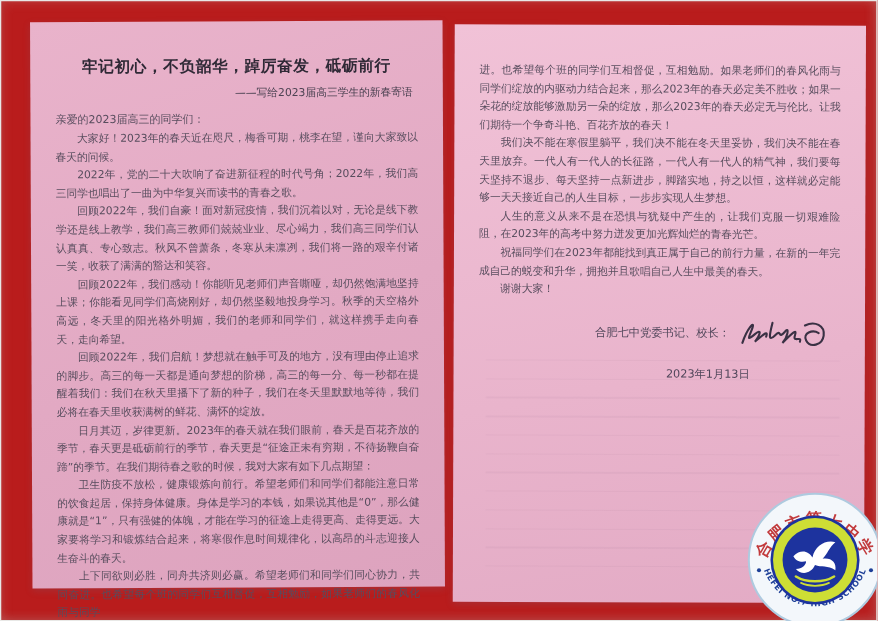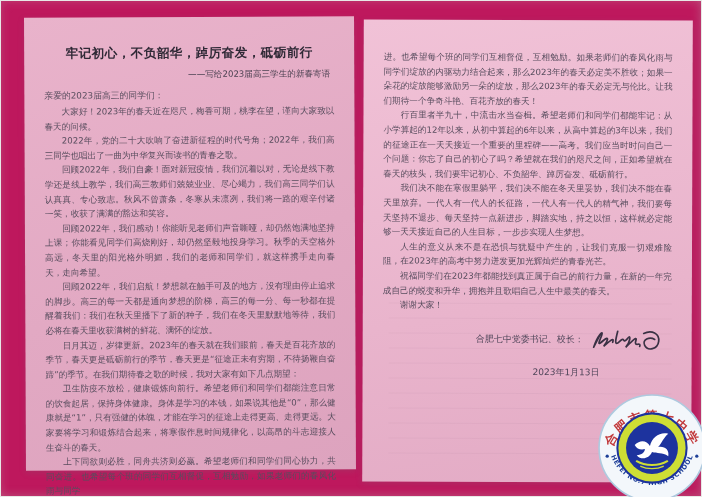--- a/index.html
+++ b/index.html
@@ -1,18 +1,18 @@
 <!DOCTYPE html>
 <html><head>
 <meta charset="utf-8">
 <style>
   html,body{margin:0;padding:0;background:#ffffff;}
   .canvas{
     position:relative;width:702px;height:497px;overflow:hidden;
-    background:#be185d;
+    background:#b91c1c;
     box-shadow:inset 0 0 0 1px #e8e8e6, inset -3px -3px 8px rgba(180,180,178,.25), inset 3px 3px 8px rgba(200,200,198,.15);
     font-family:"DejaVu Sans","Liberation Sans",sans-serif;
   }
   .page{
     position:absolute;box-sizing:border-box;
     color:#584d5e;
     text-align:justify;
     box-shadow:0 2px 6px rgba(130,95,115,.28);
   }
   .page-left{
@@ -73,21 +73,20 @@
     <p>回顾2022年，我们自豪！面对新冠疫情，我们沉着以对，无论是线下教学还是线上教学，我们高三教师们兢兢业业、尽心竭力，我们高三同学们认认真真、专心致志。秋风不曾萧条，冬寒从未凛冽，我们将一路的艰辛付诸一笑，收获了满满的豁达和笑容。</p>
     <p>回顾2022年，我们感动！你能听见老师们声音嘶哑，却仍然饱满地坚持上课；你能看见同学们高烧刚好，却仍然坚毅地投身学习。秋季的天空格外高远，冬天里的阳光格外明媚，我们的老师和同学们，就这样携手走向春天，走向希望。</p>
     <p>回顾2022年，我们启航！梦想就在触手可及的地方，没有理由停止追求的脚步。高三的每一天都是通向梦想的阶梯，高三的每一分、每一秒都在提醒着我们：我们在秋天里播下了新的种子，我们在冬天里默默地等待，我们必将在春天里收获满树的鲜花、满怀的绽放。</p>
     <p>日月其迈，岁律更新。2023年的春天就在我们眼前，春天是百花齐放的季节，春天更是砥砺前行的季节，春天更是“征途正未有穷期，不待扬鞭自奋蹄”的季节。在我们期待春之歌的时候，我对大家有如下几点期望：</p>
     <p>卫生防疫不放松，健康锻炼向前行。希望老师们和同学们都能注意日常的饮食起居，保持身体健康。身体是学习的本钱，如果说其他是“0”，那么健康就是“1”，只有强健的体魄，才能在学习的征途上走得更高、走得更远。大家要将学习和锻炼结合起来，将寒假作息时间规律化，以高昂的斗志迎接人生奋斗的春天。</p>
     <p>上下同欲则必胜，同舟共济则必赢。希望老师们和同学们同心协力，共同奋进。也希望每个班的同学们互相督促，互相勉励，如果老师们的春风化雨与同学</p>
   </div>
 
   <div class="page page-right">
     <p class="no-indent">进。也希望每个班的同学们互相督促，互相勉励。如果老师们的春风化雨与同学们绽放的内驱动力结合起来，那么2023年的春天必定美不胜收；如果一朵花的绽放能够激励另一朵的绽放，那么2023年的春天必定无与伦比。让我们期待一个争奇斗艳、百花齐放的春天！</p>
-    <p>行百里者半九十，中流击水当奋楫。希望老师们和同学们都能牢记：从小学算起的12年以来，从初中算起的6年以来，从高中算起的3年以来，我们的征途正在一天天接近一个重要的里程碑——高考。我们应当时时问自己一个问题：你忘了自己的初心了吗？希望就在我们的咫尺之间，正如希望就在春天的枝头，我们要牢记初心、不负韶华、踔厉奋发、砥砺前行。</p>
     <p>我们决不能在寒假里躺平，我们决不能在冬天里妥协，我们决不能在春天里放弃。一代人有一代人的长征路，一代人有一代人的精气神，我们要每天坚持不退步、每天坚持一点新进步，脚踏实地，持之以恒，这样就必定能够一天天接近自己的人生目标，一步步实现人生梦想。</p>
     <p>人生的意义从来不是在恐惧与犹疑中产生的，让我们克服一切艰难险阻，在2023年的高考中努力迸发更加光辉灿烂的青春光芒。</p>
     <p>祝福同学们在2023年都能找到真正属于自己的前行力量，在新的一年完成自己的蜕变和升华，拥抱并且歌唱自己人生中最美的春天。</p>
     <p class="thanks">谢谢大家！</p>
 
     <div class="signoff-row">
       <span class="signoff-label">合肥七中党委书记、校长：</span>
       <svg class="signature-svg" width="78" height="34" viewBox="0 0 78 34" aria-label="signature">
         <g fill="none" stroke="#3a3144" stroke-width="1.7" stroke-linecap="round">
           <path d="M6 24 C10 12 16 6 14 12 C12 18 8 24 16 17 C22 12 20 18 16 23 C22 18 27 13 25 19"></path>

